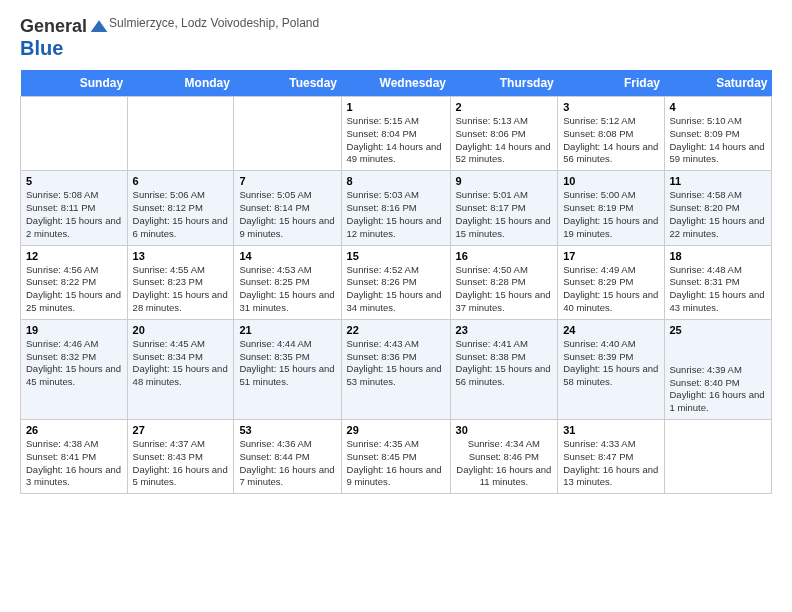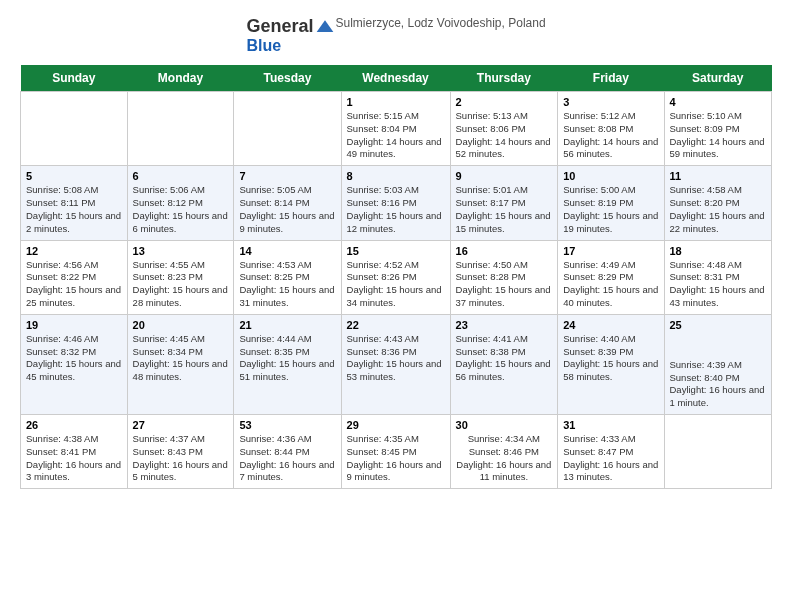--- a/index.html
+++ b/index.html
@@ -5,40 +5,40 @@
     * { box-sizing: border-box; margin: 0; padding: 0; }
     body {
       font-family: Arial, sans-serif;
       background: #fff;
       width: 792px;
       min-height: 612px;
       padding: 16px 20px;
     }
     .header {
       display: flex;
-      justify-content: center;
+      justify-content: flex-start;
       align-items: flex-start;
       margin-bottom: 10px;
     }
     .logo {
       display: flex;
       flex-direction: column;
       align-items: flex-start;
     }
     .logo-text {
       display: flex;
       align-items: center;
     }
     .logo-general {
       font-size: 18px;
       font-weight: bold;
       color: #333;
     }
     .logo-blue {
-      font-size: 16px;
+      font-size: 20px;
       font-weight: bold;
       color: #1a5fb4;
     }
     .logo-icon {
       width: 20px;
       height: 20px;
       margin-left: 2px;
     }
     .title-block {
       text-align: right;
@@ -51,24 +51,24 @@
     .location-title {
       font-size: 12px;
       color: #555;
     }
     table {
       width: 100%;
       border-collapse: collapse;
       font-size: 10px;
     }
     thead tr th {
-      background-color: #15803d;
+      background-color: #3b82f6;
       color: #fff;
       padding: 6px 4px;
-      text-align: center;
+      text-align: right;
       font-size: 12px;
       font-weight: bold;
     }
     tbody tr {
       vertical-align: top;
     }
     tbody tr:nth-child(odd) {
       background-color: #ffffff;
     }
     tbody tr:nth-child(even) {

